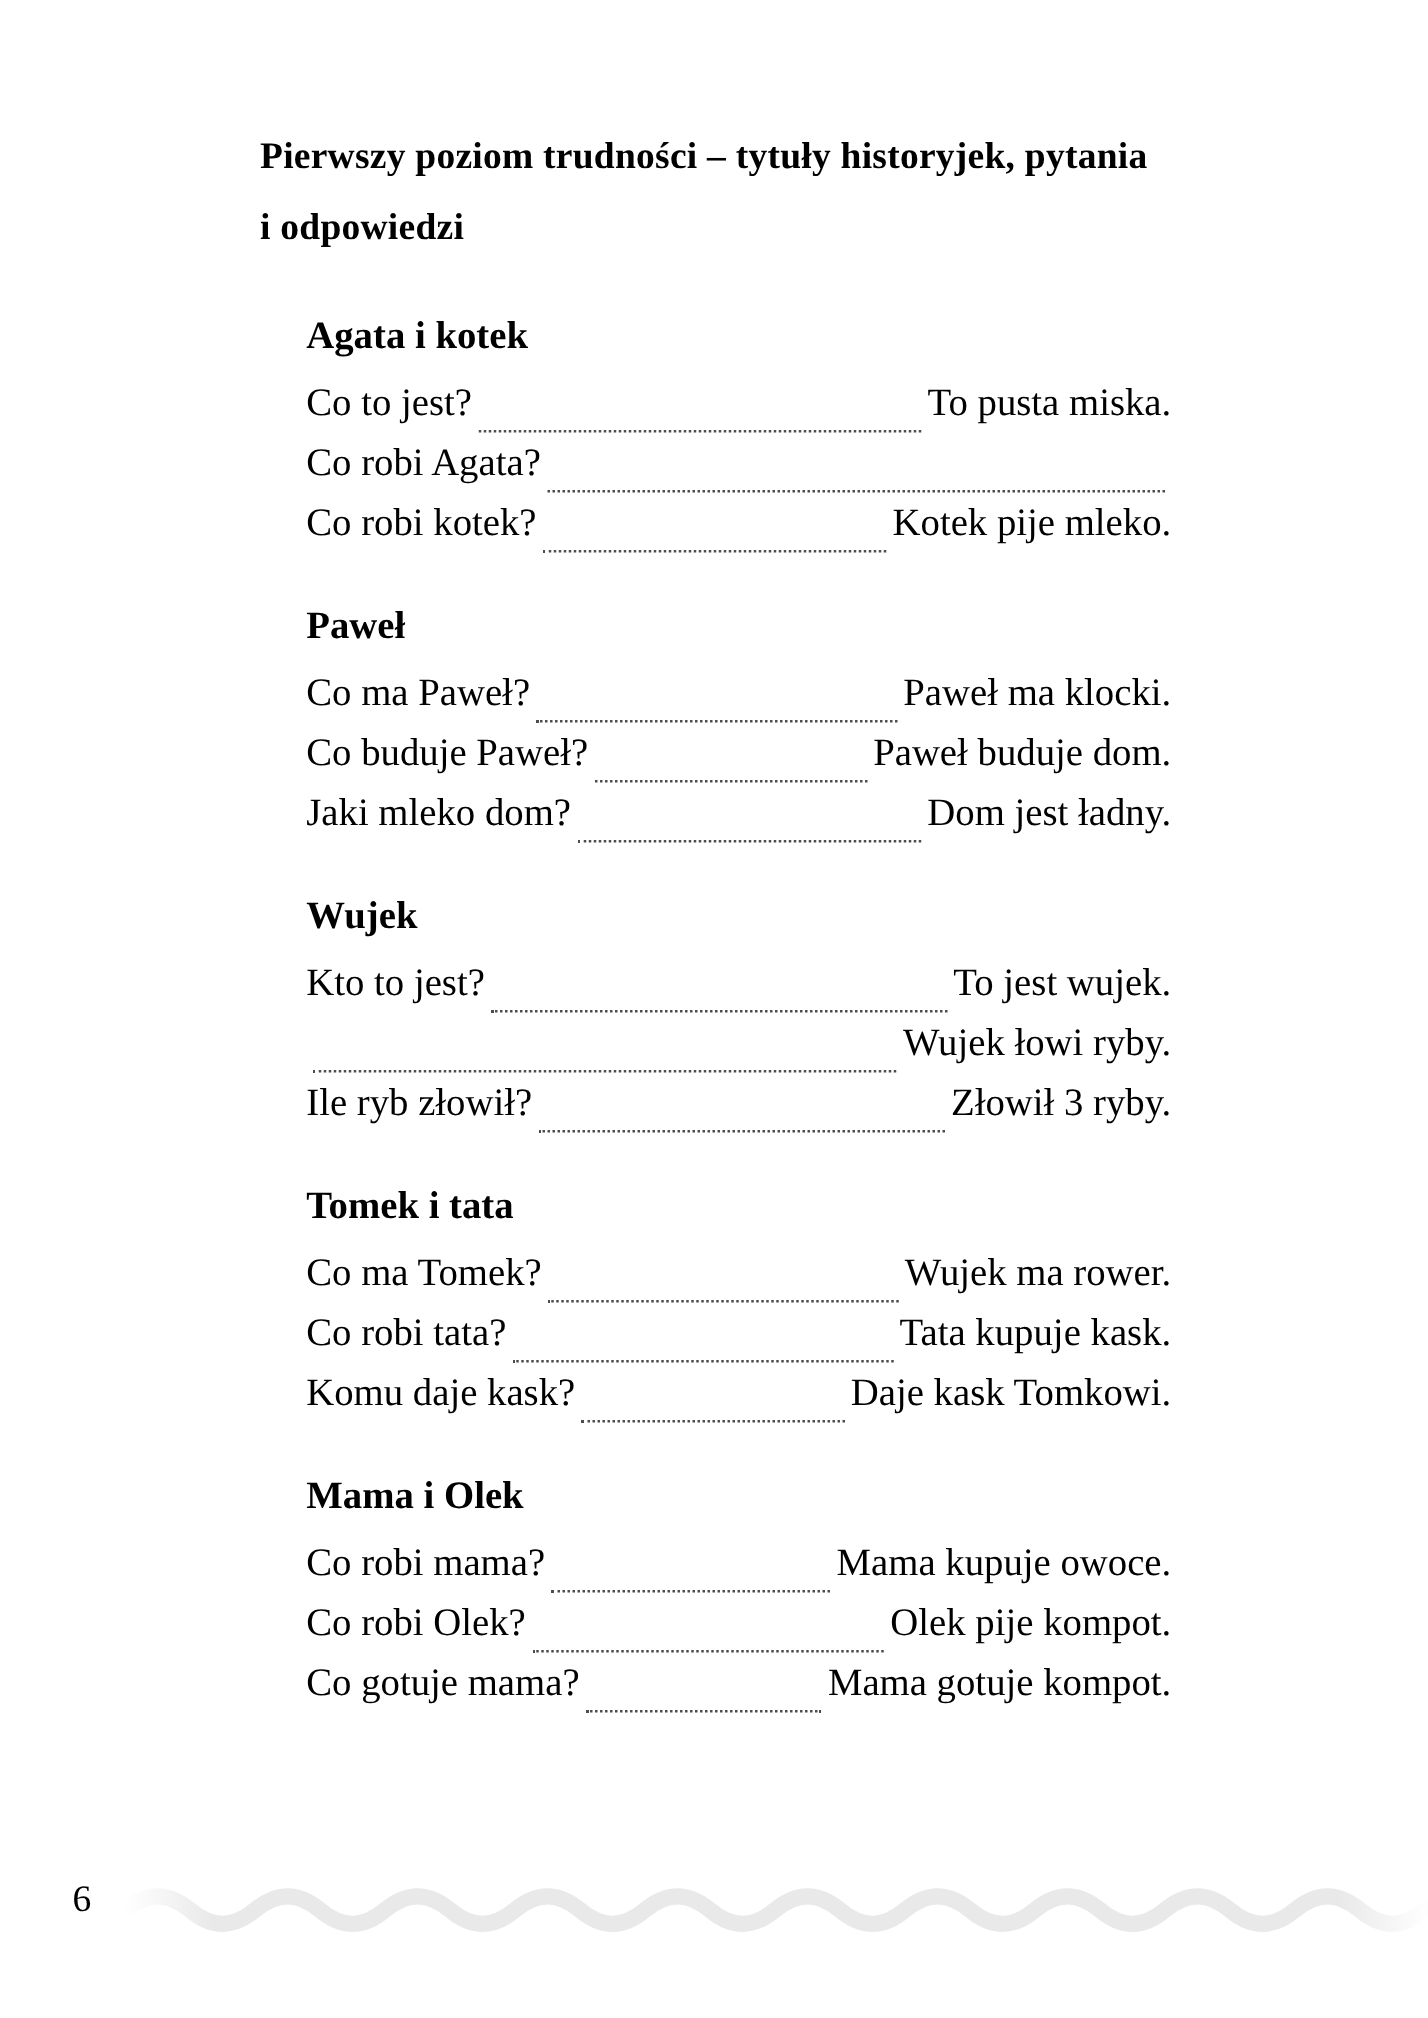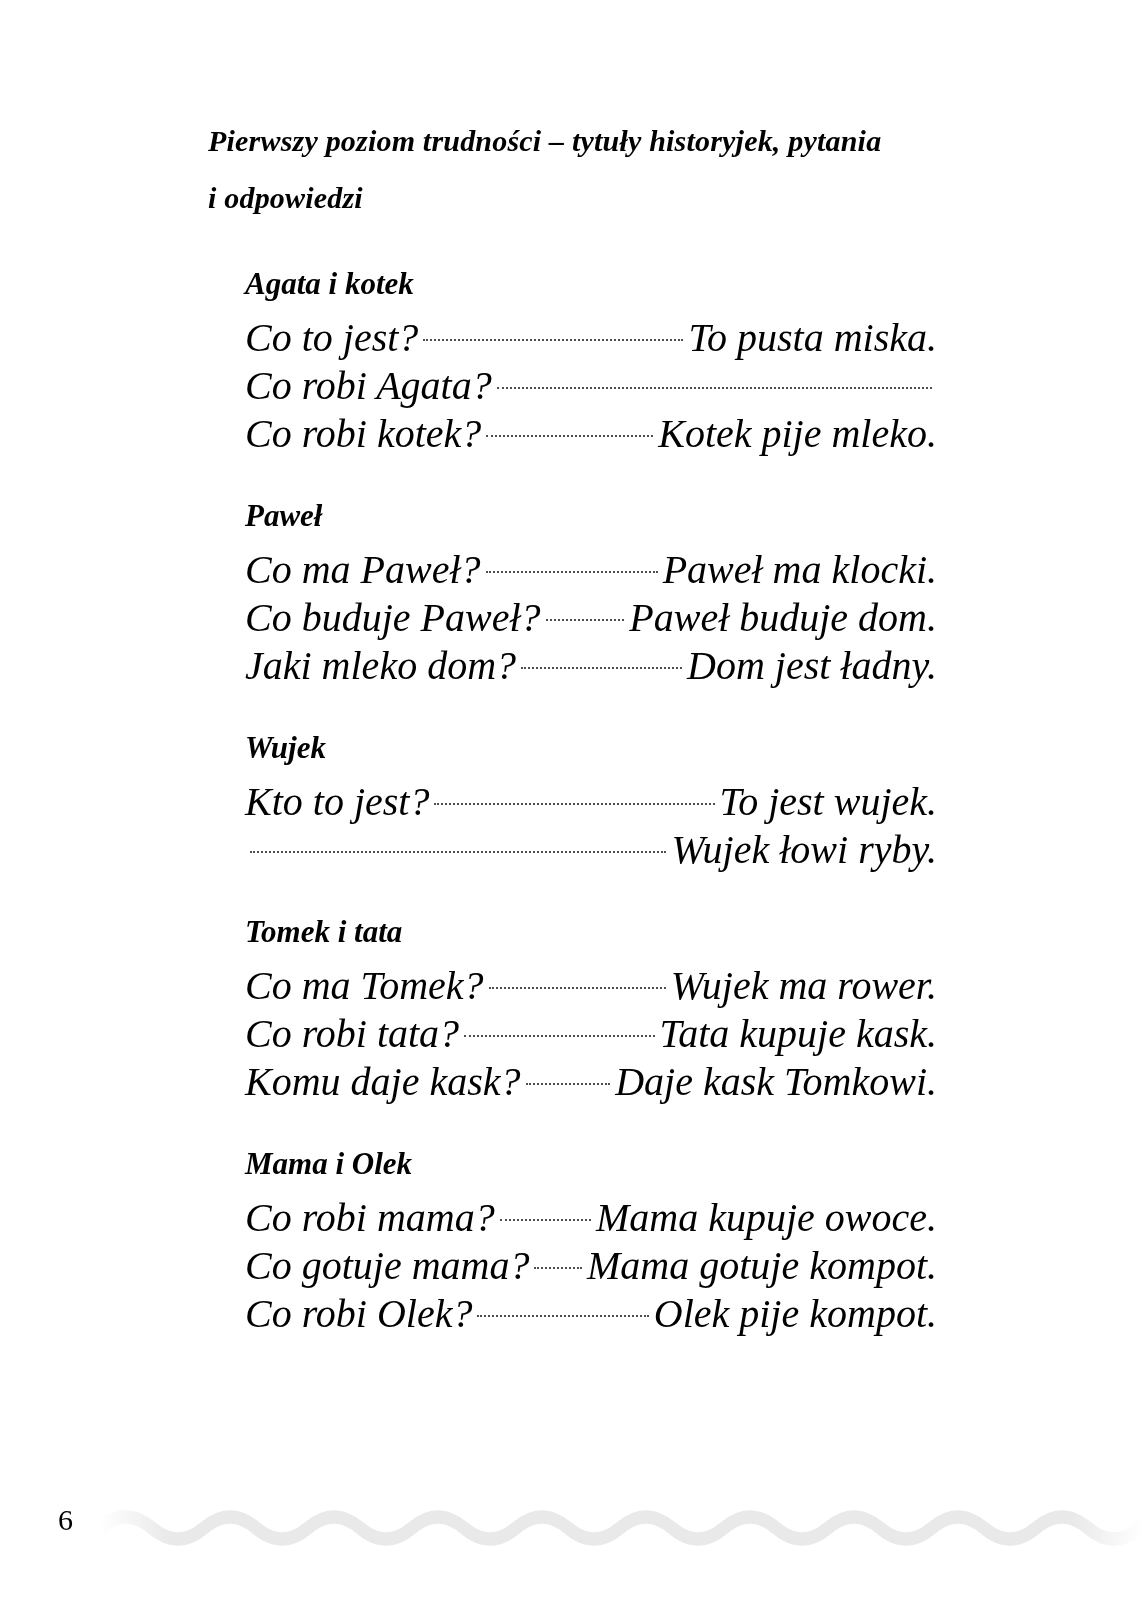--- a/index.html
+++ b/index.html
@@ -8,45 +8,44 @@
     width: 1142px;
     height: 1614px;
     background: #ffffff;
     overflow: hidden;
     font-family: "Liberation Serif", "DejaVu Serif", serif;
     color: #000000;
   }
   .content {
     position: absolute;
     left: 208px;
-    top: 112px;
+    top: 96px;
     width: 742px;
-    font-style: italic;
   }
   .doc-title {
     font-size: 30px;
     font-weight: bold;
     line-height: 57px;
     letter-spacing: 0.2px;
   }
   .sections {
     margin-left: 37px;
     width: 692px;
   }
   .section { margin-top: 34px; }
   .section-heading {
     font-size: 31px;
     font-weight: bold;
     line-height: 48px;
     margin-bottom: 6px;
   }
   .qa-row {
     display: flex;
-    align-items: center;
-    font-size: 40px;
+    align-items: flex-end;
+    font-size: 31px;
     line-height: 48px;
     width: 100%;
   }
   .q-text, .a-text { white-space: nowrap; }
   .dot-leader {
     flex: 1 1 auto;
     min-width: 14px;
     height: 3px;
     border-bottom: 2.5px dotted #4d4d4d;
     margin: 0 5px;
@@ -129,20 +128,25 @@
         <div class="section-heading">Wujek</div>
         <div class="qa-row">
           <span class="q-text">Kto to jest?</span>
           <span class="dot-leader"></span>
           <span class="a-text">To jest wujek.</span>
         </div>
         <div class="qa-row">
           <span class="dot-leader"></span>
           <span class="a-text">Wujek łowi ryby.</span>
         </div>
+        <div class="qa-row">
+          <span class="q-text">Ile ryb złowił?</span>
+          <span class="dot-leader"></span>
+          <span class="a-text">Złowił 3 ryby.</span>
+        </div>
       </div>
 
       <div class="section">
         <div class="section-heading">Tomek i tata</div>
         <div class="qa-row">
           <span class="q-text">Co ma Tomek?</span>
           <span class="dot-leader"></span>
           <span class="a-text">Wujek ma rower.</span>
         </div>
         <div class="qa-row">
@@ -158,28 +162,28 @@
       </div>
 
       <div class="section">
         <div class="section-heading">Mama i Olek</div>
         <div class="qa-row">
           <span class="q-text">Co robi mama?</span>
           <span class="dot-leader"></span>
           <span class="a-text">Mama kupuje owoce.</span>
         </div>
         <div class="qa-row">
+          <span class="q-text">Co robi Olek?</span>
+          <span class="dot-leader"></span>
+          <span class="a-text">Olek pije kompot.</span>
+        </div>
+        <div class="qa-row">
           <span class="q-text">Co gotuje mama?</span>
           <span class="dot-leader"></span>
           <span class="a-text">Mama gotuje kompot.</span>
-        </div>
-        <div class="qa-row">
-          <span class="q-text">Co robi Olek?</span>
-          <span class="dot-leader"></span>
-          <span class="a-text">Olek pije kompot.</span>
         </div>
       </div>
 
     </div>
   </div>
 
   <div class="footer-pagenum">6</div>
 
   <div class="wave-wrap">
     <svg id="wave-svg" width="1042" height="52" viewBox="0 0 1042 52">

